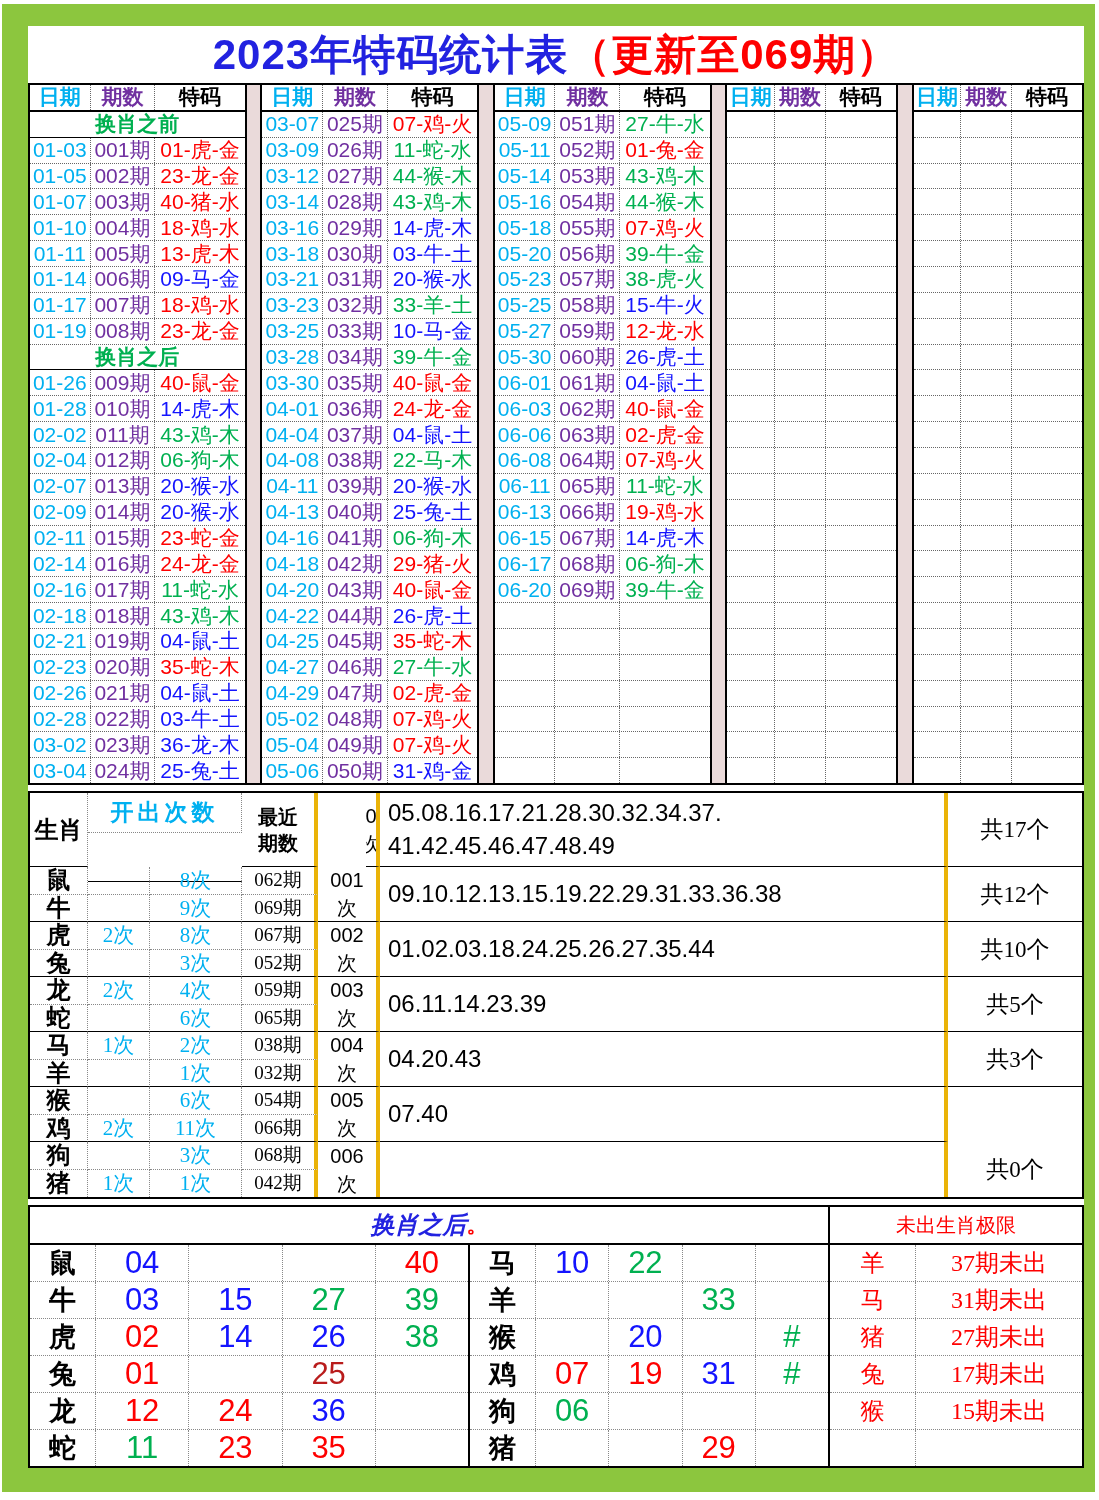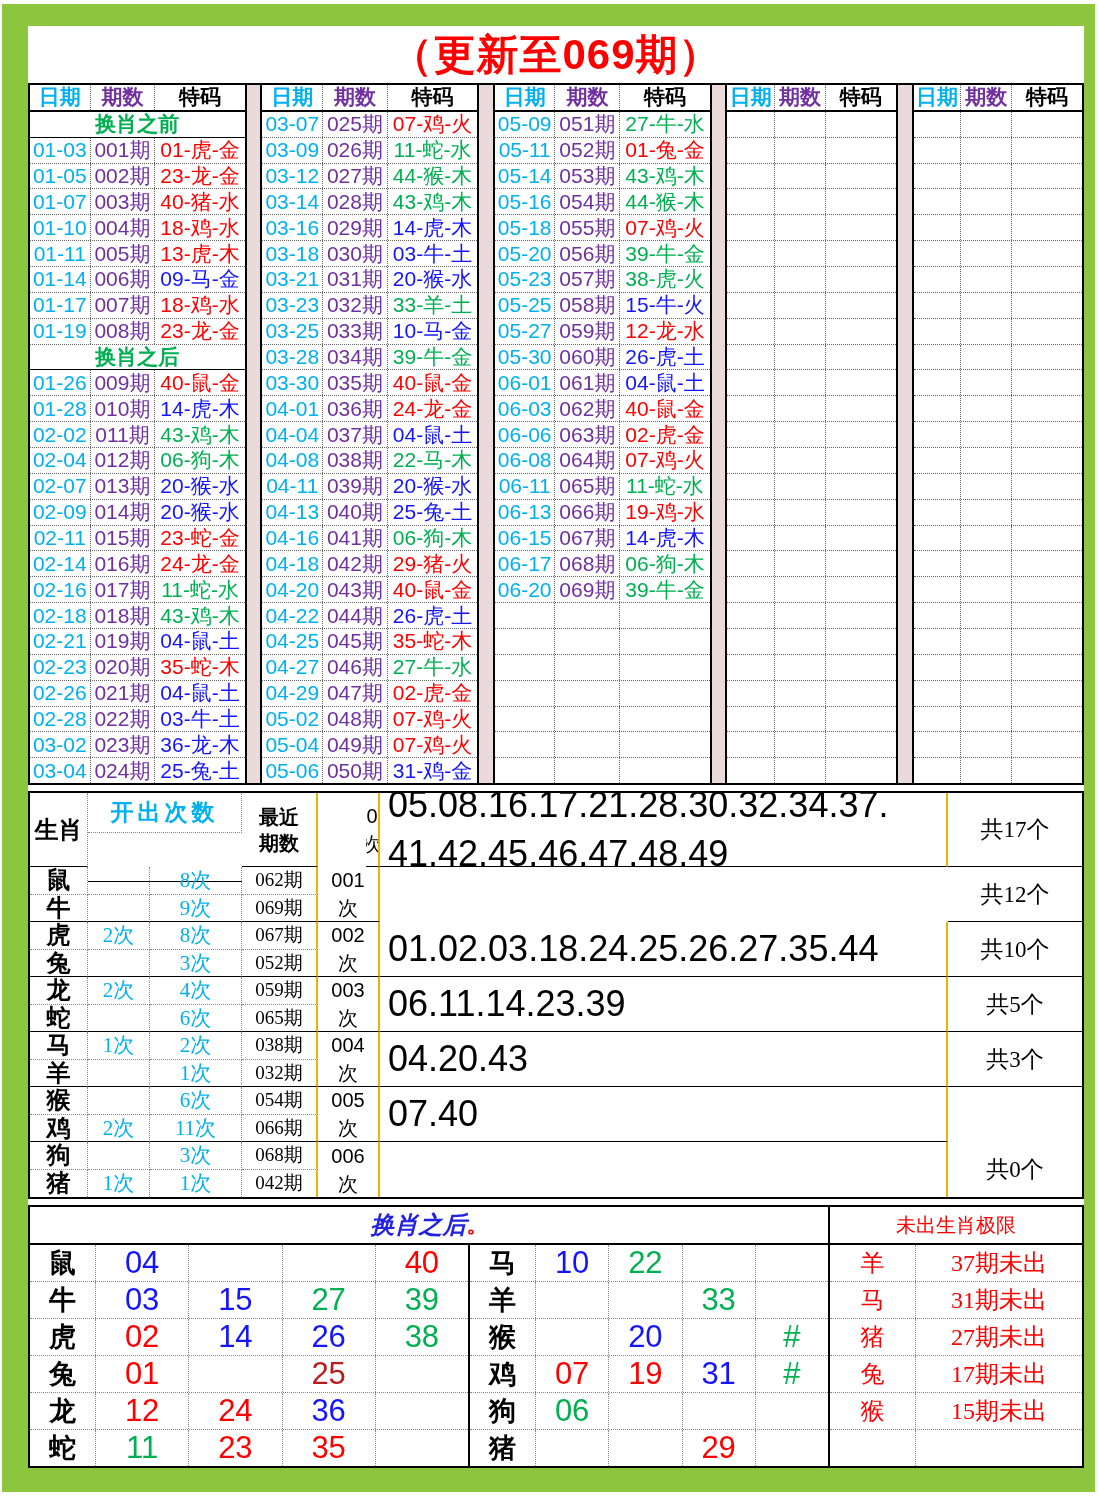--- a/index.html
+++ b/index.html
@@ -31,33 +31,33 @@
   .trow.head .tcell{font-weight:bold;color:#000;}
   .trow.head .c-date{color:var(--cyan);}
   .trow.head .c-period{color:var(--purple);}
   .trow.secrow{border-bottom:1px solid #000;}
   .seccell{width:100%;display:flex;align-items:center;justify-content:center;font-weight:bold;font-size:21px;color:var(--green);}
 
   
   #stats{position:absolute;top:765px;left:0;width:1056px;height:408px;border:2px solid #000;box-sizing:border-box;
     display:grid;grid-template-columns:58px 62px 92px 76px 62px 568px 1fr;grid-template-rows:40px 34px repeat(12,1fr);background:#fff;}
   .gc{border-right:1px dotted #888;border-bottom:1px dotted #888;display:flex;align-items:center;justify-content:center;min-width:0;min-height:0;overflow:hidden;}
-  .sr{border-right:2px solid #eab308;}
+  .sr{border-right:4px solid #eab308;}
   .sb{border-bottom:1px solid #000;}
   .nb{border-bottom:none;}
   .nr{border-right:none;}
   .st-corner{font-weight:bold;font-size:24px;}
   .st-times{color:var(--cyan);font-weight:bold;font-size:23px;letter-spacing:4px;}
   .st-sub{color:var(--cyan);font-weight:bold;font-size:17px;margin-top:48px;}
   .st-recent{font-weight:bold;font-size:20px;text-align:center;white-space:pre-line;line-height:1.3;}
   .st-z{font-weight:bold;font-size:24px;}
   .st-cnt{color:var(--cyan);font-family:"Liberation Serif","DejaVu Serif",serif;font-size:21px;}
   .st-rec{font-family:"Liberation Serif","DejaVu Serif",serif;font-size:19px;}
   .sg-label{font-size:20px;text-align:center;white-space:pre-line;line-height:1.4;}
-  .sg-nums{justify-content:flex-start;padding-left:8px;font-size:36px;white-space:pre-line;line-height:1.35;letter-spacing:0px;}
+  .sg-nums{justify-content:flex-start;padding-left:8px;font-size:24px;white-space:pre-line;line-height:1.35;letter-spacing:0px;}
   .sg-total{font-family:"Liberation Serif","DejaVu Serif",serif;font-size:23px;}
 
   
   #note{position:absolute;top:1179px;left:0;width:1056px;height:38px;border:2px solid #000;border-bottom:none;box-sizing:border-box;display:flex;background:#fff;}
   .note-main{width:800px;display:flex;align-items:center;justify-content:center;border-right:2px solid #000;box-sizing:border-box;}
   .note-main .n-red{color:var(--red);font-weight:bold;font-size:21px;}
   .note-main .n-blue{color:var(--titleblue);font-weight:bold;font-style:italic;font-size:24px;}
   .ext-title{flex:1;display:flex;align-items:center;justify-content:center;color:var(--red);font-size:20px;font-family:"Liberation Serif","DejaVu Serif",serif;}
 
   
@@ -74,20 +74,21 @@
   .ez{width:85px;display:flex;align-items:center;justify-content:center;color:var(--red);font-size:24px;font-family:"Liberation Serif","DejaVu Serif",serif;border-right:1px dotted #888;}
   .et{flex:1;display:flex;align-items:center;justify-content:center;color:var(--red);font-size:24px;font-family:"Liberation Serif","DejaVu Serif",serif;}
 </style>
 </head>
 <body>
 
 <div class="frame"></div>
 <div class="content">
 
   <div class="title">
+    <span class="t-main">2023年特码统计表</span>
       <span class="t-suffix">（更新至069期）</span>
   </div>
 
   <div class="tables-row" id="top-tables">
       <div class="tgroup">
         <div class="trow head">
           <div class="tcell c-date">日期</div>
           <div class="tcell c-period">期数</div>
           <div class="tcell c-code">特码</div>
         </div>
@@ -827,20 +828,21 @@
       <div class="gc st-cnt sb nb" style="grid-area: 14 / 2 / 15 / 3;">1次</div>
       <div class="gc st-cnt sb nb" style="grid-area: 14 / 3 / 15 / 4;">1次</div>
       <div class="gc st-rec sr sb nb" style="grid-area: 14 / 4 / 15 / 5;">042期</div>
       <div class="gc sg-label sr sb" style="grid-area: 1 / 5 / 3 / 6; margin-left: 48px;">000
 次</div>
       <div class="gc sg-nums sr sb" style="grid-area: 1 / 6 / 3 / 7;">05.08.16.17.21.28.30.32.34.37.
 41.42.45.46.47.48.49</div>
       <div class="gc sg-total nr sb" style="grid-area: 1 / 7 / 3 / 8;">共17个</div>
       <div class="gc sg-label sr sb" style="grid-area: 3 / 5 / 5 / 6;">001
 次</div>
+      <div class="gc sg-nums sr sb" style="grid-area: 3 / 6 / 5 / 7;">09.10.12.13.15.19.22.29.31.33.36.38</div>
       <div class="gc sg-total nr sb" style="grid-area: 3 / 7 / 5 / 8;">共12个</div>
       <div class="gc sg-label sr sb" style="grid-area: 5 / 5 / 7 / 6;">002
 次</div>
       <div class="gc sg-nums sr sb" style="grid-area: 5 / 6 / 7 / 7;">01.02.03.18.24.25.26.27.35.44</div>
       <div class="gc sg-total nr sb" style="grid-area: 5 / 7 / 7 / 8;">共10个</div>
       <div class="gc sg-label sr sb" style="grid-area: 7 / 5 / 9 / 6;">003
 次</div>
       <div class="gc sg-nums sr sb" style="grid-area: 7 / 6 / 9 / 7;">06.11.14.23.39</div>
       <div class="gc sg-total nr sb" style="grid-area: 7 / 7 / 9 / 8;">共5个</div>
       <div class="gc sg-label sr sb" style="grid-area: 9 / 5 / 11 / 6;">004

